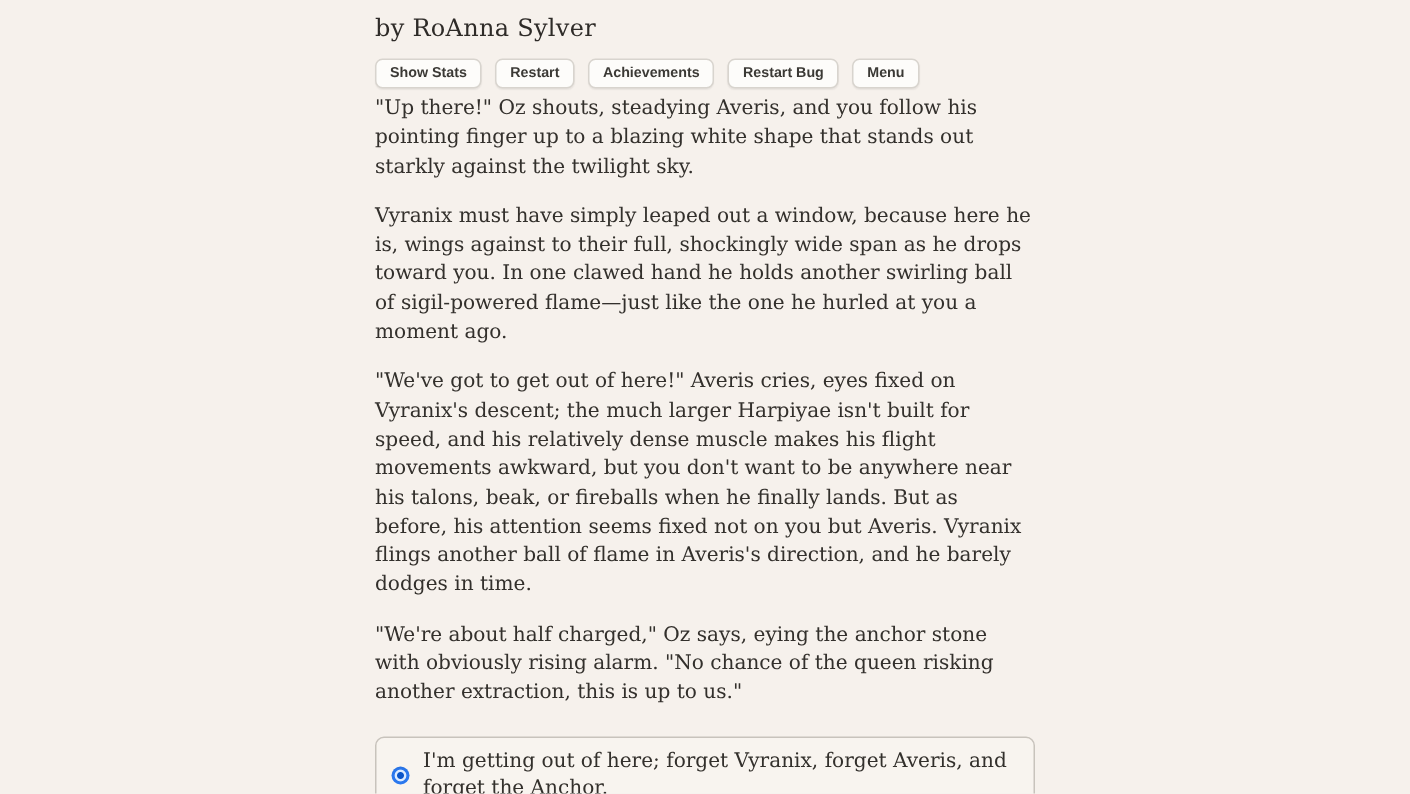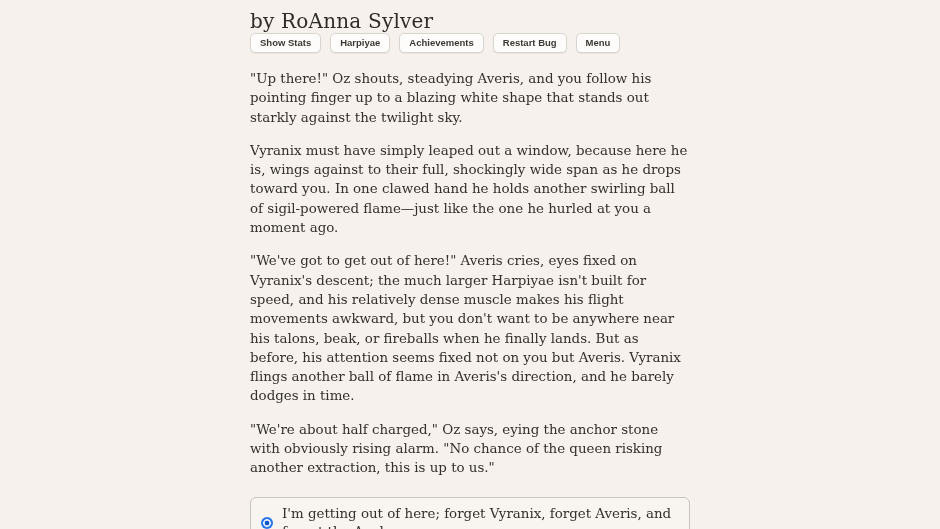--- a/index.html
+++ b/index.html
@@ -8,29 +8,30 @@
     background: #f6f1ec;
     font-family: "DejaVu Serif", "Liberation Serif", serif;
     color: #33302c;
   }
   .content {
     width: 440px;
     margin: 0 auto;
     padding-top: 9px;
   }
   .byline {
-    font-size: 20px;
+    font-size: 16px;
     font-weight: normal;
     color: #2e2b28;
+    margin-bottom: 11px;
     letter-spacing: 0.2px;
   }
   .toolbar {
     display: flex;
     gap: 9px;
-    margin-bottom: 16px;
+    margin-bottom: 4px;
   }
   .toolbar button {
     font-family: "Liberation Sans", "DejaVu Sans", sans-serif;
     font-size: 9.5px;
     font-weight: bold;
     color: #3b3935;
     background: #fdfcfa;
     border: 1px solid #d8d4ce;
     border-radius: 5px;
     padding: 3px 9px 4px 9px;
@@ -82,21 +83,21 @@
 </style>
 </head>
 <body>
 
 <div class="content">
 
   <h1 class="byline">by RoAnna Sylver</h1>
 
   <div class="toolbar">
     <button>Show Stats</button>
-    <button>Harpiyae</button>
+    <button>Restart</button>
     <button>Achievements</button>
     <button>Restart Bug</button>
     <button>Menu</button>
   </div>
 
   <div class="story">
     <p>"Up there!" Oz shouts, steadying Averis, and you follow his pointing finger up to a blazing white shape that stands out starkly against the twilight sky.</p>
     <p>Vyranix must have simply leaped out a window, because here he is, wings against to their full, shockingly wide span as he drops toward you. In one clawed hand he holds another swirling ball of sigil-powered flame—just like the one he hurled at you a moment ago.</p>
     <p>"We've got to get out of here!" Averis cries, eyes fixed on Vyranix's descent; the much larger Harpiyae isn't built for speed, and his relatively dense muscle makes his flight movements awkward, but you don't want to be anywhere near his talons, beak, or fireballs when he finally lands. But as before, his attention seems fixed not on you but Averis. Vyranix flings another ball of flame in Averis's direction, and he barely dodges in time.</p>
     <p>"We're about half charged," Oz says, eying the anchor stone with obviously rising alarm. "No chance of the queen risking another extraction, this is up to us."</p>

